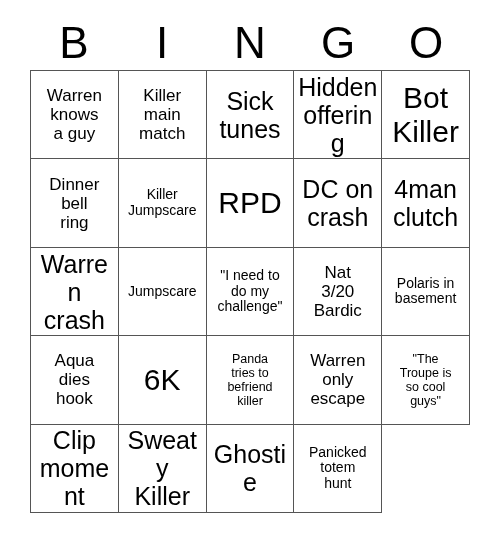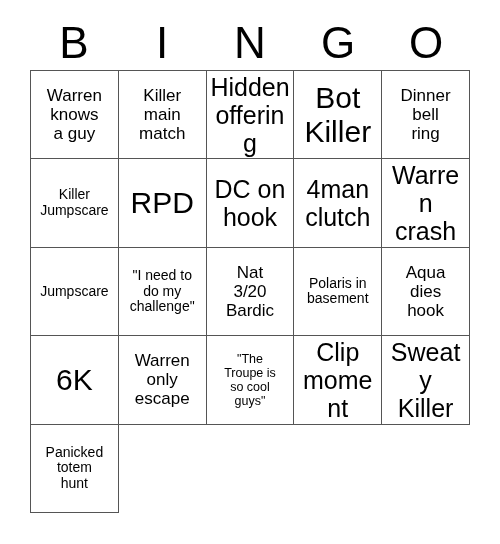--- a/index.html
+++ b/index.html
@@ -104,20 +104,24 @@
         <span class="cell-text fs-sm">Warren
 knows
 a guy</span>
       </div>
     <div class="cell">
         <span class="cell-text fs-sm">Killer
 main
 match</span>
       </div>
     <div class="cell">
+        <span class="cell-text fs-lg">Sick
+tunes</span>
+      </div>
+    <div class="cell">
         <span class="cell-text fs-md">Hidden
 offering</span>
       </div>
     <div class="cell">
         <span class="cell-text fs-xl">Bot
 Killer</span>
       </div>
 
     <div class="cell">
         <span class="cell-text fs-sm">Dinner
@@ -126,21 +130,21 @@
       </div>
     <div class="cell">
         <span class="cell-text fs-xs">Killer
 Jumpscare</span>
       </div>
     <div class="cell">
         <span class="cell-text fs-xl">RPD</span>
       </div>
     <div class="cell">
         <span class="cell-text fs-md">DC on
-hook</span>
+crash</span>
       </div>
     <div class="cell">
         <span class="cell-text fs-md">4man
 clutch</span>
       </div>
 
     <div class="cell">
         <span class="cell-text fs-md">Warren
 crash</span>
       </div>
@@ -162,20 +166,26 @@
 basement</span>
       </div>
 
     <div class="cell">
         <span class="cell-text fs-sm">Aqua
 dies
 hook</span>
       </div>
     <div class="cell">
         <span class="cell-text fs-xl">6K</span>
+      </div>
+    <div class="cell">
+        <span class="cell-text fs-xxs">Panda
+tries to
+befriend
+killer</span>
       </div>
     <div class="cell">
         <span class="cell-text fs-sm">Warren
 only
 escape</span>
       </div>
 
     <div class="cell">
         <span class="cell-text fs-xxs">"The
 Troupe is
@@ -184,19 +194,22 @@
       </div>
     <div class="cell">
         <span class="cell-text fs-md">Clip
 moment</span>
       </div>
     <div class="cell">
         <span class="cell-text fs-md">Sweaty
 Killer</span>
       </div>
     <div class="cell">
+        <span class="cell-text fs-md">Ghostie</span>
+      </div>
+    <div class="cell">
         <span class="cell-text fs-xs">Panicked
 totem
 hunt</span>
       </div>
   </div>
 
 </div>
 
 </body></html>

